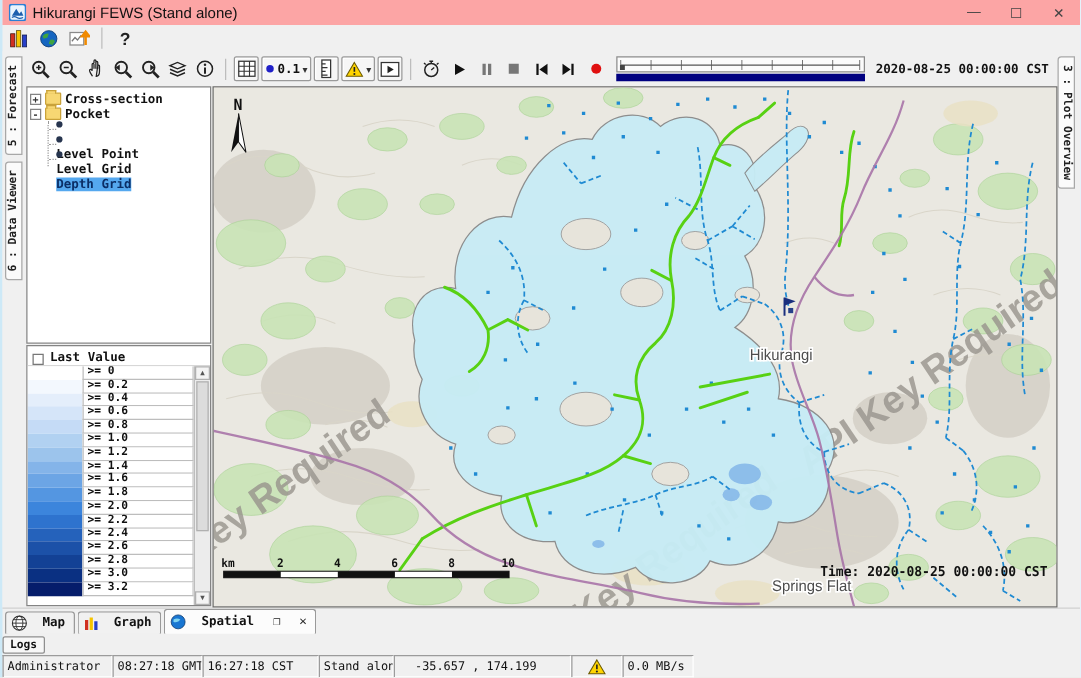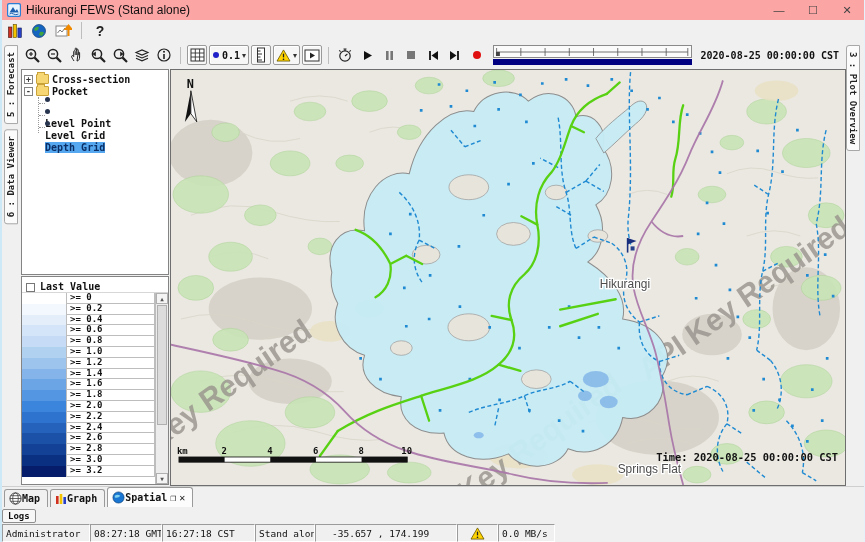--- a/index.html
+++ b/index.html
@@ -88,21 +88,21 @@
   .tan ellipse { fill:#e9e0c4; opacity:.85; }
   .ct path { fill:none; stroke:#d9d5c9; stroke-width:.8; }
   .isl ellipse { fill:#e7e4db; stroke:#9a9a9a; stroke-width:.7; }
   .wm { font-family:"Liberation Sans",sans-serif; font-weight:bold; font-size:30px; fill:#98948d; opacity:.8; }
   .maplabel { font-family:"Liberation Sans",sans-serif; fill:#4c4c4c; paint-order:stroke; stroke:#ffffff; stroke-width:2.5; }
   .maptime { font-family:"DejaVu Sans Mono",monospace; font-weight:bold; font-size:10.5px; fill:#111; }
   .scaletxt { font-family:"DejaVu Sans Mono",monospace; font-weight:bold; font-size:9px; fill:#111; }
 
   
   .bottomtabs { height:21px; flex:0 0 auto; display:flex; align-items:flex-end; padding-left:2px; gap:2px; border-top:1px solid #cfcfcf; }
-  .btab { display:flex; align-items:center; gap:0; height:18px; padding:0 7px 0 4px; background:#f1f1f1;
+  .btab { display:flex; align-items:center; gap:12px; height:18px; padding:0 7px 0 4px; background:#f1f1f1;
           border:1px solid #9a9a9a; border-bottom:none; border-radius:3px 3px 0 0;
           font-family:"DejaVu Sans Mono",monospace; font-size:10px; font-weight:bold; color:#111; }
   .btab.active { background:#fcfcfc; height:20px;margin-top:16px; }
   .tabctl { font-size:10px; color:#222; margin-left:3px; font-weight:bold; }
   .logsrow { height:17px; flex:0 0 auto; display:flex; align-items:center; padding-left:0; }
   .logsbtn { height:14px; padding:0 5px; background:#f7f7f7; border:1px solid #8f8f8f; border-radius:2px;
              font-family:"DejaVu Sans Mono",monospace; font-size:9px; font-weight:bold; color:#111; line-height:12px; }
   .statusbar { height:18px; flex:0 0 auto; display:flex; font-family:"DejaVu Sans Mono",monospace; font-size:9.5px; font-weight:normal; color:#111; }
   .scell { border:1px solid; border-color:#9b9b9b #fff #fff #9b9b9b; padding:2px 3px; white-space:nowrap; overflow:hidden; display:flex; align-items:center; }
   .mem { background:linear-gradient(to right,#b9e0f2 0 24px,#f0f0f0 24px); }

